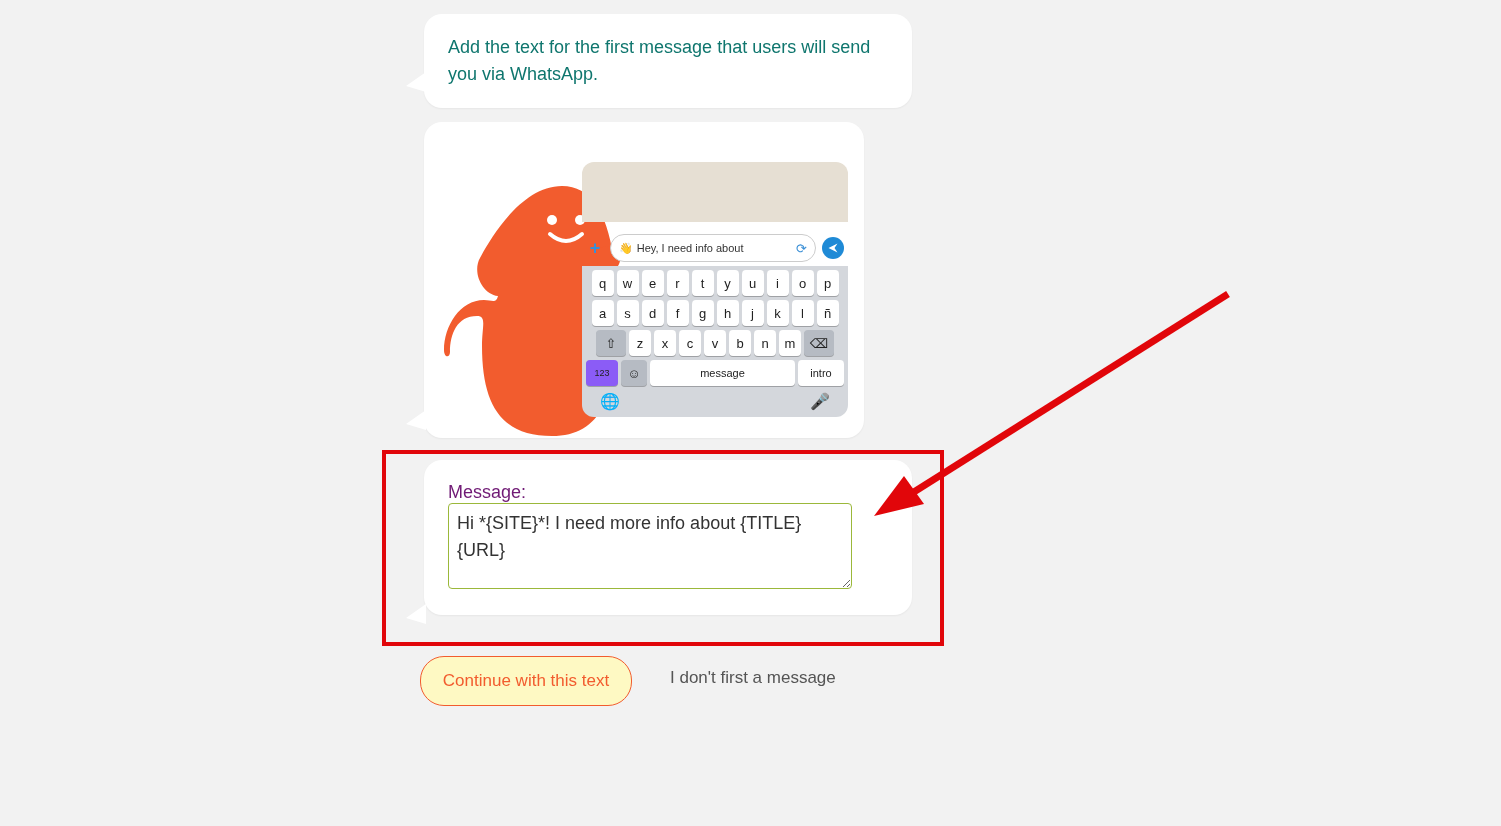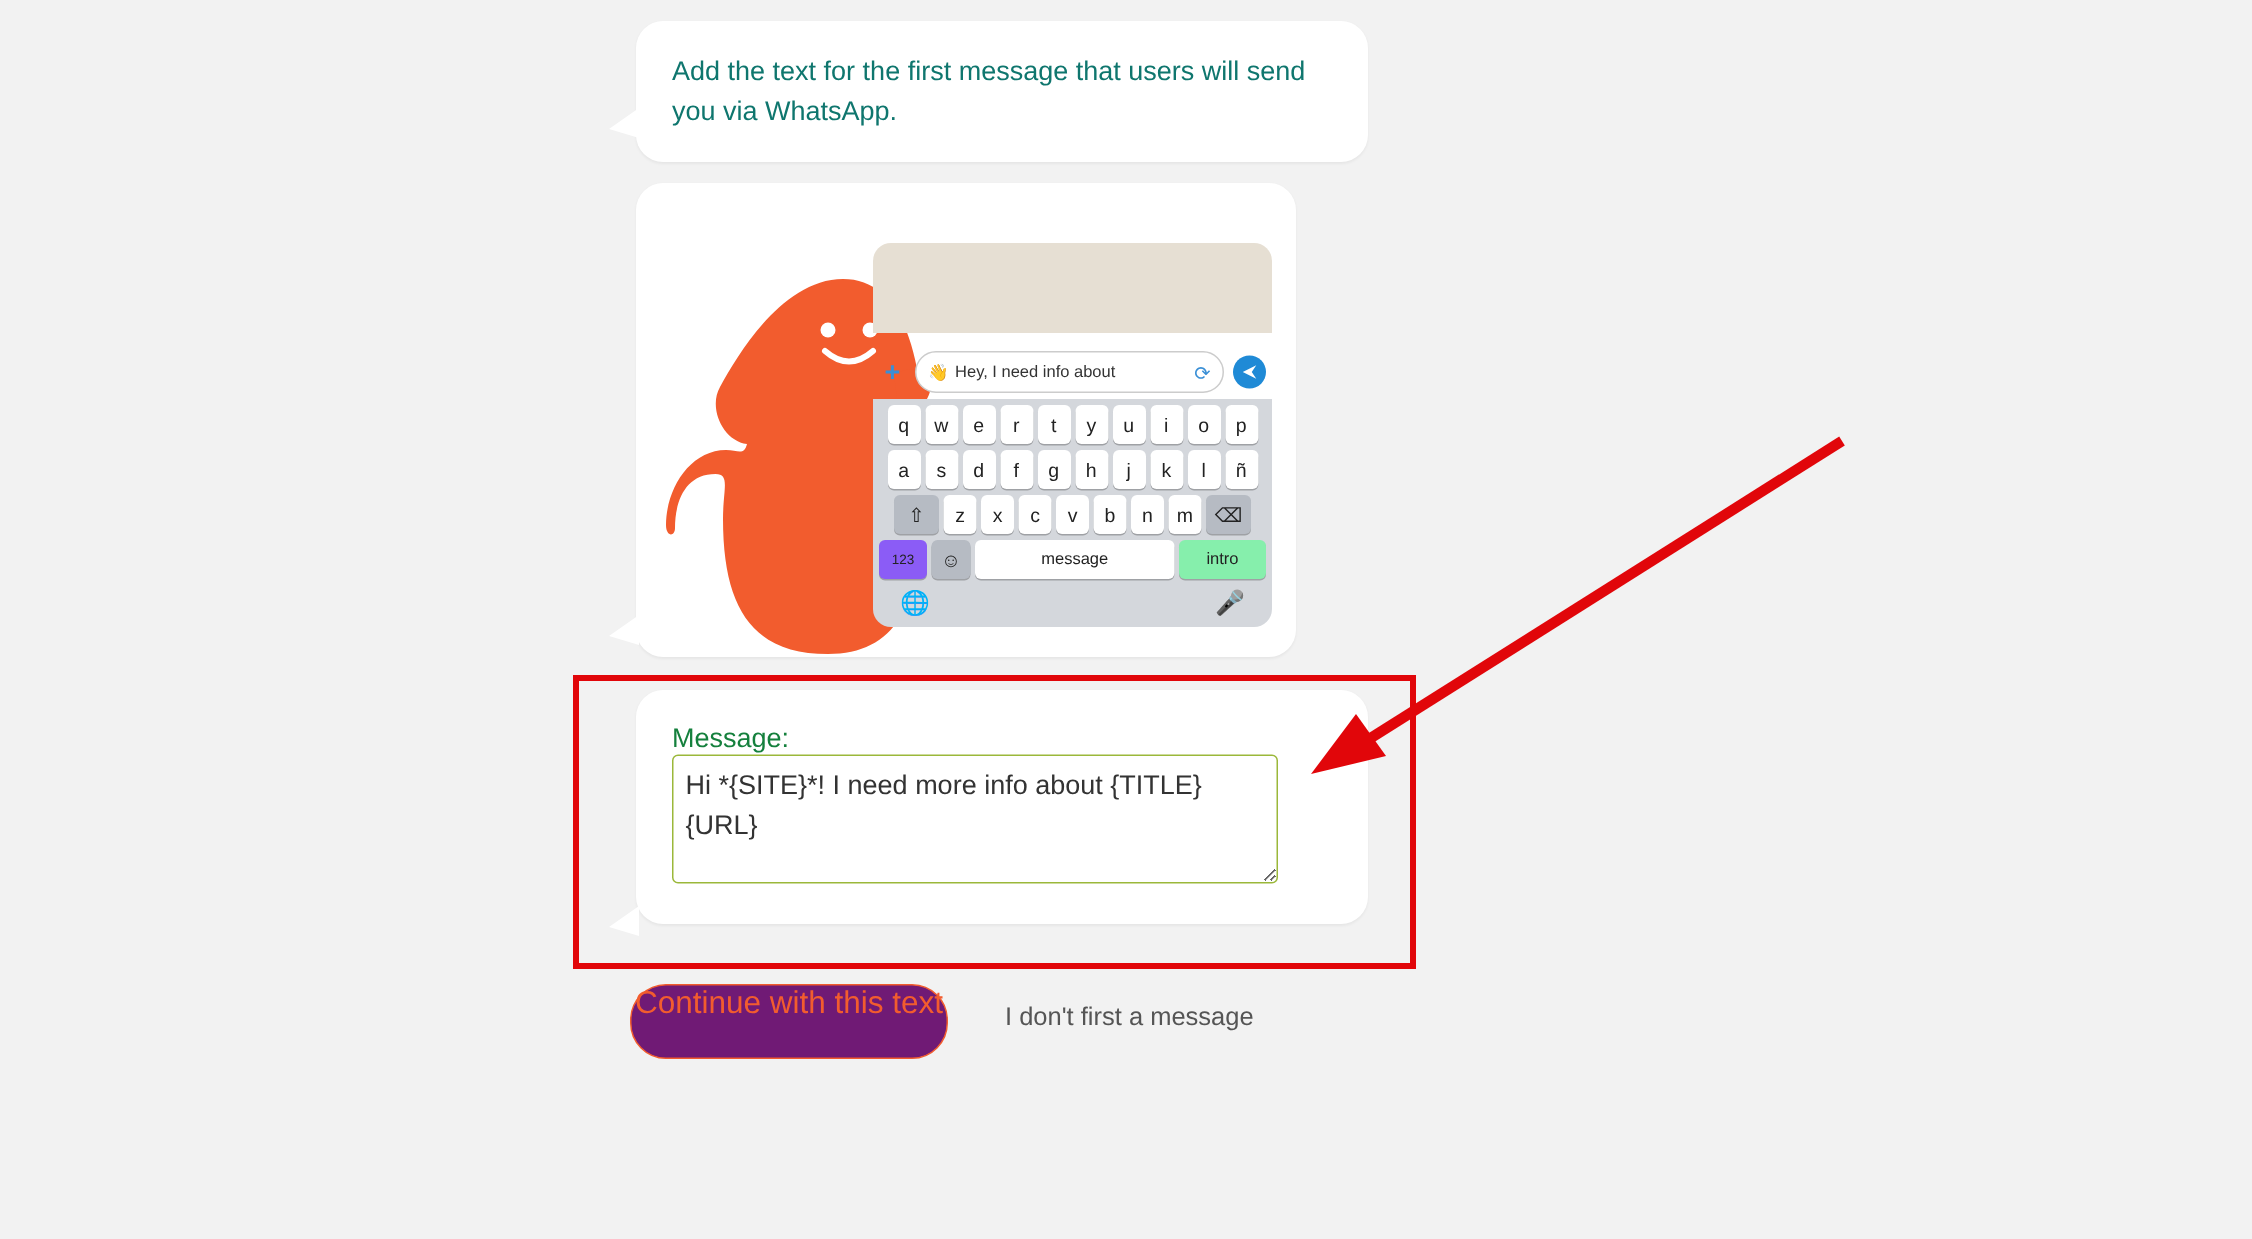--- a/index.html
+++ b/index.html
@@ -5,46 +5,46 @@
   html,body{margin:0;padding:0;width:1501px;height:826px;background:#f2f2f2;font-family:"Segoe UI",Arial,sans-serif;color:#333;overflow:hidden}
   .stage{position:relative;width:1501px;height:826px}
   .bubble{position:absolute;background:#fff;border-radius:18px;box-shadow:0 1px 2px rgba(0,0,0,.05)}
   .tail{position:absolute;width:0;height:0}
   .b1{left:424px;top:14px;width:440px;padding:20px 24px;font-size:18px;line-height:1.5;color:#0f766e}
   .b1-tail{left:406px;top:72px;border-top:14px solid transparent;border-right:20px solid #fff;border-bottom:6px solid transparent}
   .b2{left:424px;top:122px;width:440px;height:316px;overflow:hidden}
   .b2-tail{left:406px;top:410px;border-top:14px solid transparent;border-right:20px solid #fff;border-bottom:6px solid transparent}
   .b3{left:424px;top:460px;width:440px;padding:22px 24px 22px 24px}
   .b3-tail{left:406px;top:604px;border-top:14px solid transparent;border-right:20px solid #fff;border-bottom:6px solid transparent}
-  .b3 .lbl{font-size:18px;color:#15803d;margin-bottom:0}
+  .b3 .lbl{font-size:18px;color:#701a75;margin-bottom:0}
   .b3 textarea{width:386px;height:72px;border:1px solid #9bb83a;border-radius:4px;outline:none;font-family:inherit;font-size:18px;line-height:1.5;color:#333;padding:6px 8px;resize:both}
   .hlbox{position:absolute;left:382px;top:450px;width:554px;height:188px;border:4px solid #e1060a;pointer-events:none}
   .arrow-svg{position:absolute;left:868px;top:288px;pointer-events:none}
-  .btn{position:absolute;left:420px;top:656px;width:210px;height:48px;border:1px solid #f25c2e;border-radius:24px;background:#701a75;color:#f25c2e;font-size:21px;display:flex;justify-content:center;cursor:pointer}
+  .btn{position:absolute;left:420px;top:656px;width:210px;height:48px;border:1px solid #f25c2e;border-radius:24px;background:#fef9c3;color:#f25c2e;font-size:17px;display:flex;align-items:center;justify-content:center;cursor:pointer}
   .nolink{position:absolute;left:670px;top:668px;font-size:17px;color:#555;cursor:pointer}
   
   .kbwrap{position:absolute;left:158px;top:40px;width:266px;height:268px}
   .chatbg{position:absolute;left:0;top:0;width:266px;height:60px;background:#e6dfd3;border-top-left-radius:12px;border-top-right-radius:12px}
   .msgbar{position:absolute;left:4px;top:72px;width:258px;height:28px;display:flex;align-items:center}
   .msgbar .plus{width:18px;text-align:center;color:#3a8fd6;font-size:18px;font-weight:bold}
   .msgbar .field{flex:1;height:26px;background:#fff;border:1px solid #ccc;border-radius:14px;margin:0 6px;display:flex;align-items:center;padding:0 8px;font-size:11px;color:#333}
   .msgbar .field .wave{margin-right:4px}
   .msgbar .field .ref{margin-left:auto;color:#3a8fd6;font-size:13px}
   .msgbar .send{width:22px;height:22px;border-radius:50%;background:#1f8ad6;display:flex;align-items:center;justify-content:center}
   .kb{position:absolute;left:0;top:104px;width:266px;background:#d4d7dc;border-bottom-left-radius:12px;border-bottom-right-radius:12px;padding:4px 4px 6px 4px;box-sizing:border-box}
   .krow{display:flex;justify-content:center;gap:3px;margin-bottom:4px}
   .key{height:26px;background:#fff;border-radius:4px;box-shadow:0 1px 0 rgba(0,0,0,.25);display:flex;align-items:center;justify-content:center;font-size:13px;color:#222}
   .r1 .key,.r2 .key{width:22px}
   .r3 .key{width:22px}
   .r3 .wide{width:30px;background:#b6bbc3}
   .r4{gap:3px}
   .r4 .k123{width:32px;background:#8b5cf6;font-size:9px}
   .r4 .emoji{width:26px;background:#b6bbc3}
   .r4 .space{flex:1;background:#fff;font-size:11px}
-  .r4 .intro{width:58px;background:#86efac;font-size:11px}
+  .r4 .intro{width:46px;background:#ffffff;font-size:11px}
   .bot{display:flex;justify-content:space-between;padding:2px 14px 0 14px;color:#7a7e85}
   .blob{position:absolute;left:18px;top:54px}
 </style>
 </head>
 <body>
 
 <div class="stage">
 
   <div class="bubble b1">
     <span>Add the text for the first message that users will send you via WhatsApp.</span>

